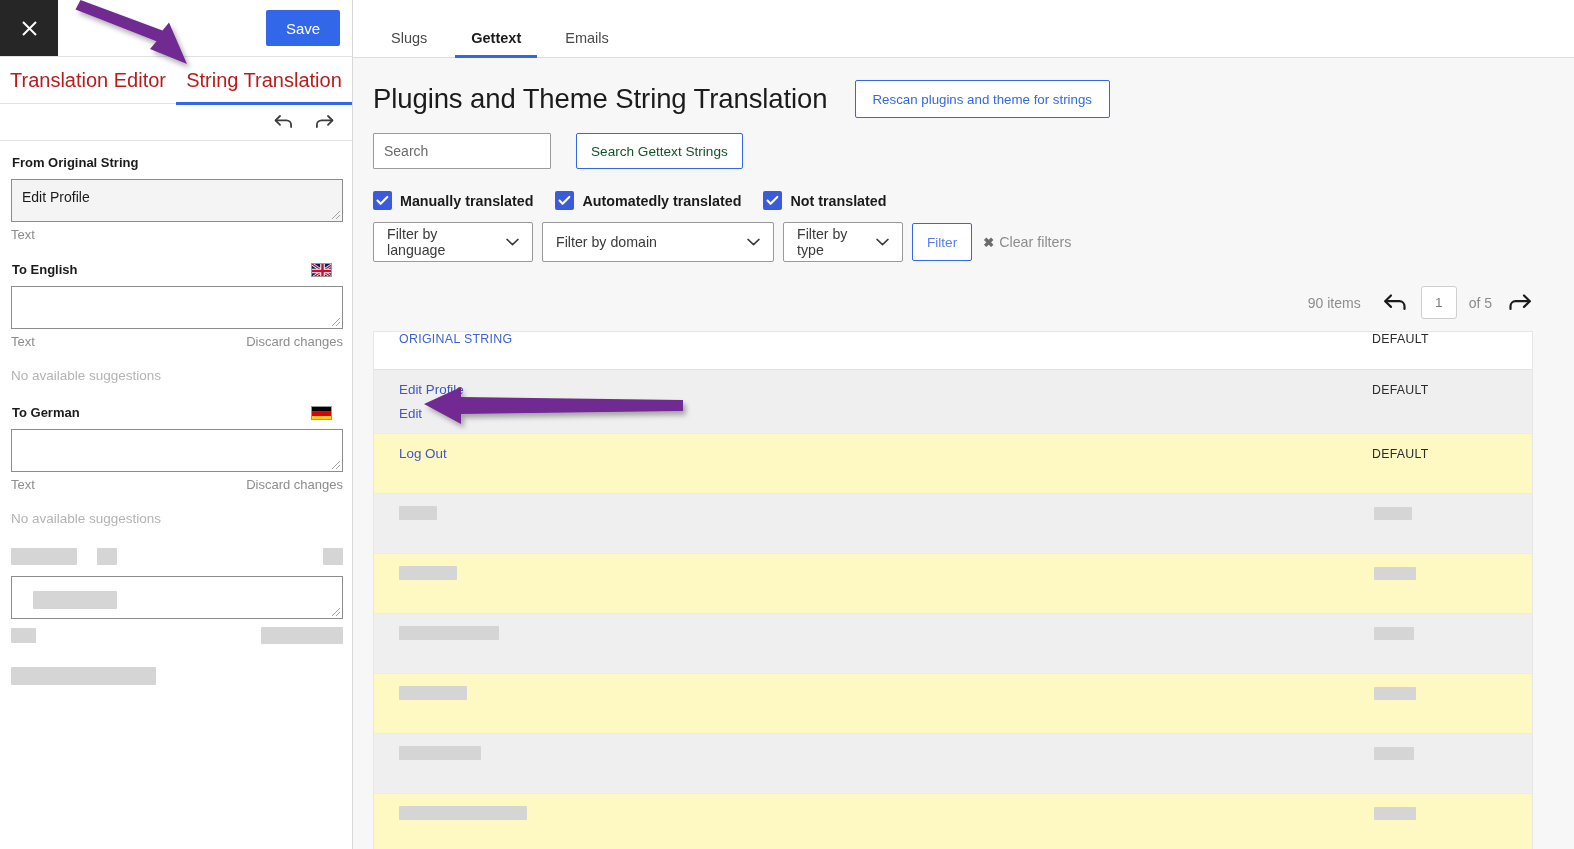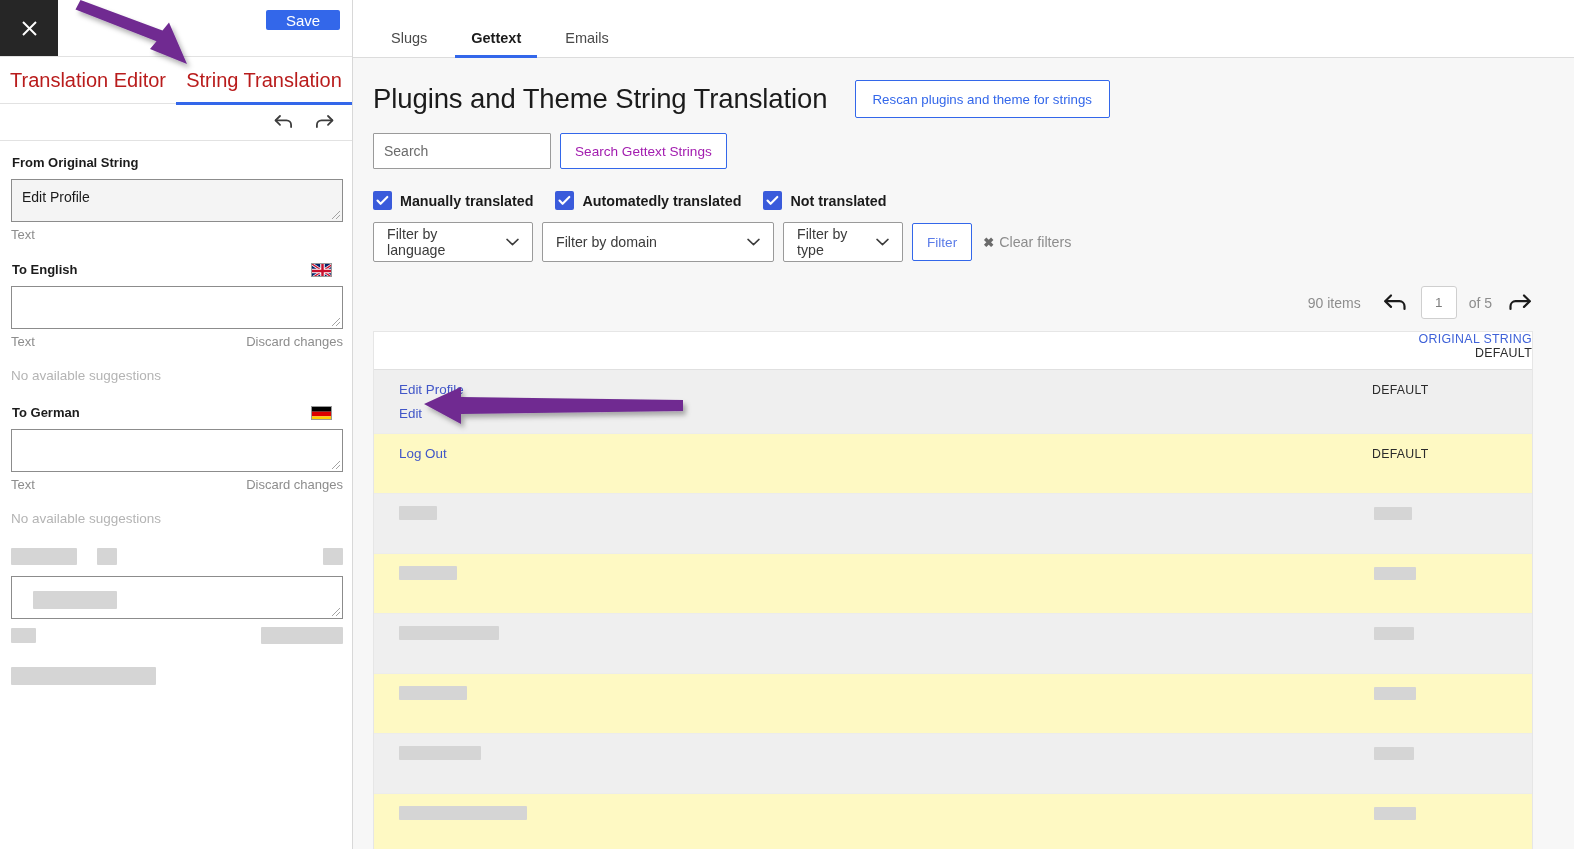--- a/index.html
+++ b/index.html
@@ -32,21 +32,21 @@
     position: absolute; left: 0; top: 0;
     width: 58px; height: 56px;
     background: #262626;
     color: #ffffff;
     display: flex; align-items: center; justify-content: center;
     cursor: pointer;
   }
   .close-btn svg { display: block; }
   .save-btn {
     position: absolute; left: 266px; top: 10px;
-    width: 74px; height: 20px;
+    width: 74px; height: 36px;
     background: #3367ea;
     color: #ffffff;
     border: none; border-radius: 2px;
     font-size: 15px;
     font-family: "Liberation Sans", sans-serif;
     cursor: pointer;
     display: flex; align-items: center; justify-content: center;
   }
 
   .lp-tabs {
@@ -198,26 +198,26 @@
     border: 1px solid #9a9a9a;
     background: #ffffff;
     padding: 0 10px;
     font-size: 14px;
     font-family: "Liberation Sans", sans-serif;
     color: #1b1b1b;
     border-radius: 1px;
   }
   .search-input::placeholder { color: #6b6b6b; }
   .search-btn {
-    margin-left: 9px;
+    margin-left: 25px;
     height: 36px;
     padding: 0 14px;
     border: 1px solid #3367ea;
     background: #ffffff;
-    color: #a21caf;
+    color: #14532d;
     font-size: 13.6px;
     border-radius: 2px;
     cursor: pointer;
     font-family: "Liberation Sans", sans-serif;
   }
 
   .checks-row {
     display: flex; align-items: center;
     margin-top: 22px;
     gap: 0;
@@ -297,24 +297,23 @@
   .table {
     margin-top: 12px;
     background: #ffffff;
     border: 1px solid #e6e6e6;
     border-bottom: none;
     width: 1160px;
   }
   .thead {
     display: flex;
     height: 38px;
-    align-items: flex-end;
+    align-items: flex-start;
     border-bottom: 1px solid #e0e0e0;
     background: #ffffff;
-    flex-direction: column;
   }
   .th-orig { flex: 1 1 auto; padding-left: 25px; font-size: 12.4px; color: #3f62d8; letter-spacing: 0.3px; cursor: pointer; }
   .th-dom { flex: 0 0 160px; font-size: 12.4px; color: #2b2b2b; letter-spacing: 0.3px; }
   .trow {
     display: flex;
     min-height: 60px;
     border-bottom: 1px solid #ececec;
     background: #fef9c3;
   }
   .trow.alt { background: #efefef; }

